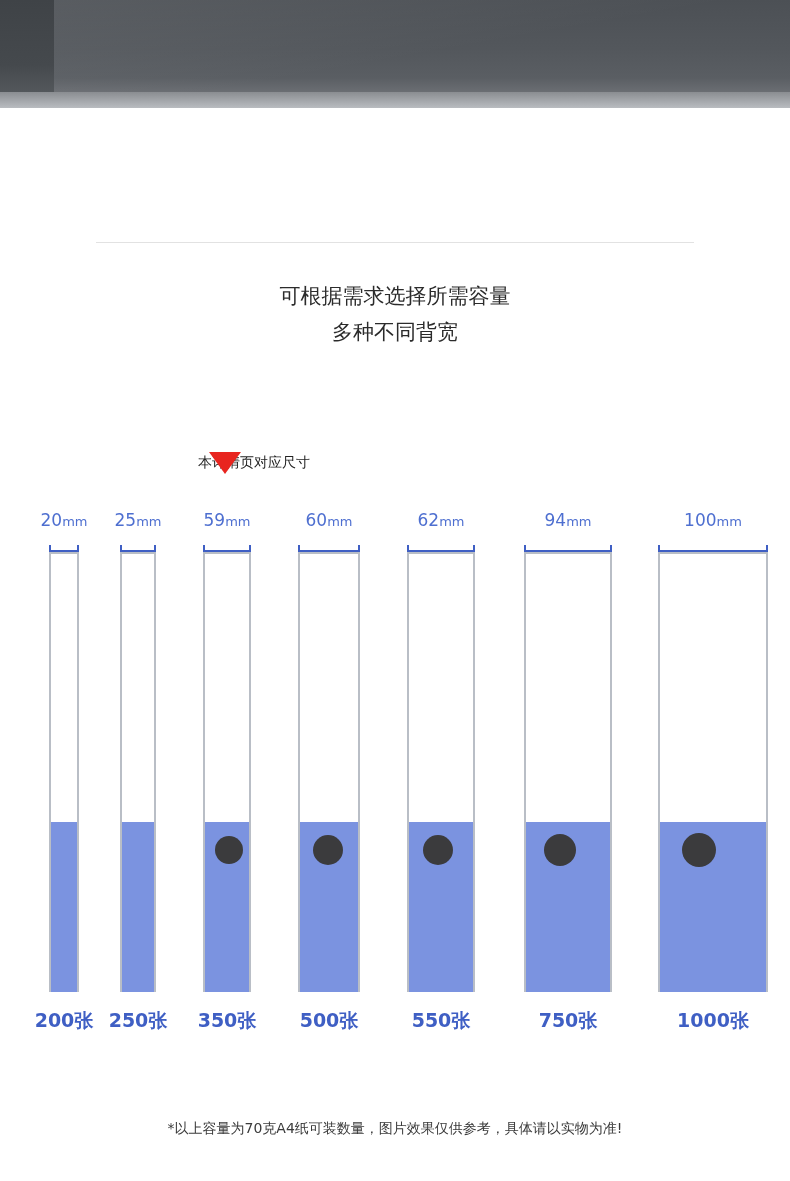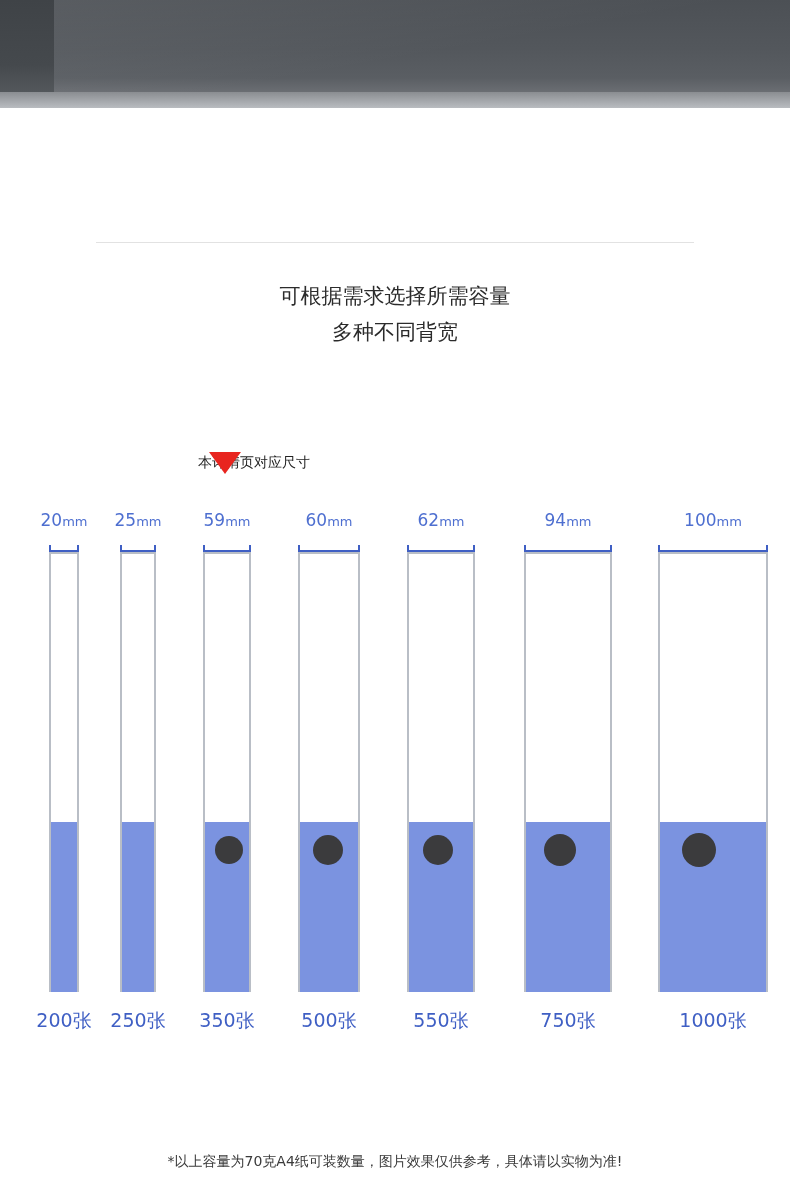--- a/index.html
+++ b/index.html
@@ -163,34 +163,33 @@
     border-radius: 50%;
     background: #3b3b3d;
   }
   .item .capacity {
     position: absolute;
     bottom: 16px;
     left: 50%;
     transform: translateX(-50%);
     white-space: nowrap;
     font-size: 19px;
-    font-weight: normal;
+    font-weight: bold;
     color: #3f5fc4;
     font-family: "DejaVu Sans", sans-serif;
   }
   
   .footnote {
     position: absolute;
     left: 0; top: 1120px;
     width: 790px;
     text-align: center;
     font-size: 14px;
     color: #3a3a3a;
     font-family: "DejaVu Sans", sans-serif;
-    margin-top: 33px;
   }
 </style>
 </head>
 <body>
 
 <div class="page">
 
   <div class="photo-strip">
     <div class="edge-left"></div>
     <div class="sheen"></div>

